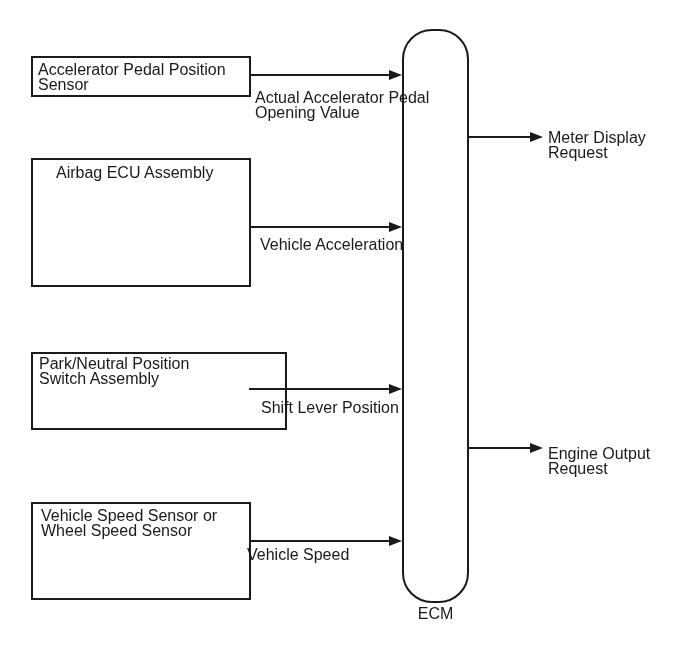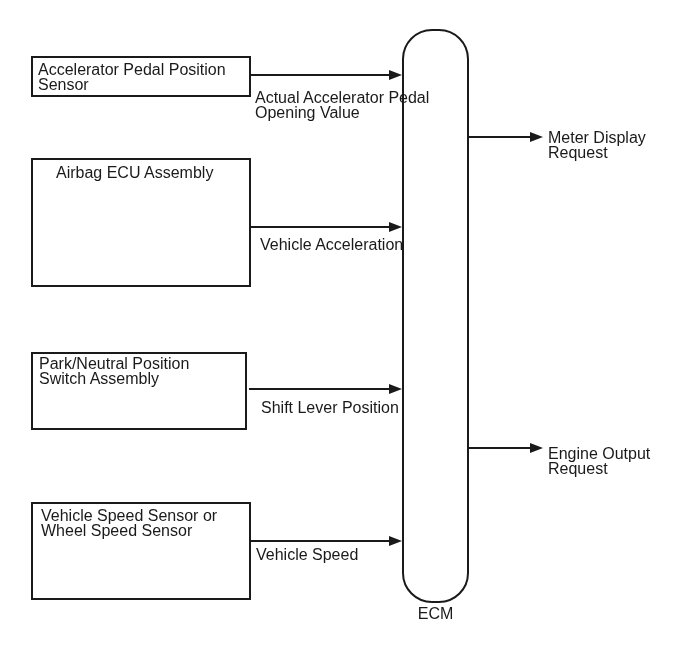--- a/index.html
+++ b/index.html
@@ -56,21 +56,21 @@
 </style>
 </head>
 <body>
 
 <div class="canvas">
 
   <div class="box" style="left:31px; top:56px; width:220px; height:41px; padding:4px 4px 0 5px;">Accelerator Pedal Position Sensor</div>
 
   <div class="box" style="left:31px; top:158px; width:220px; height:129px; padding:5px 4px 0 23px;">Airbag ECU Assembly</div>
 
-  <div class="box" style="left:31px; top:352px; width:216px; height:78px; padding:2px 4px 0 6px;">Park/Neutral Position
+  <div class="box" style="left:31px; top:352px; width:256px; height:78px; padding:2px 4px 0 6px;">Park/Neutral Position
 Switch Assembly</div>
 
   <div class="box" style="left:31px; top:502px; width:220px; height:98px; padding:4px 4px 0 8px;">Vehicle Speed Sensor or
 Wheel Speed Sensor</div>
 
   <div class="pill" style="left:402px; top:29px; width:67px; height:574px;"></div>
   <div class="ecm-label" style="left:402px; top:606px; width:67px;">ECM</div>
 
   <div class="hline" style="left:249px; top:74px; width:140px;"></div>
   <div class="arrowhead" style="left:389px; top:70px;"></div>
@@ -80,21 +80,21 @@
   <div class="hline" style="left:249px; top:226px; width:140px;"></div>
   <div class="arrowhead" style="left:389px; top:222px;"></div>
   <div class="lbl" style="left:260px; top:237px;text-align:center;">Vehicle Acceleration</div>
 
   <div class="hline" style="left:249px; top:388px; width:140px;"></div>
   <div class="arrowhead" style="left:389px; top:384px;"></div>
   <div class="lbl" style="left:261px; top:400px;">Shift Lever Position</div>
 
   <div class="hline" style="left:249px; top:540px; width:140px;"></div>
   <div class="arrowhead" style="left:389px; top:536px;"></div>
-  <div class="lbl" style="left:256px; top:547px;">Vehicle Speed</div>
+  <div class="lbl" style="left:247px; top:547px;">Vehicle Speed</div>
 
   <div class="hline" style="left:467px; top:136px; width:63px;"></div>
   <div class="arrowhead" style="left:530px; top:132px;"></div>
   <div class="lbl" style="left:548px; top:130px;">Meter Display Request</div>
 
   <div class="hline" style="left:467px; top:447px; width:63px;"></div>
   <div class="arrowhead" style="left:530px; top:443px;"></div>
   <div class="lbl" style="left:548px; top:446px;">Engine Output
 Request</div>
 

